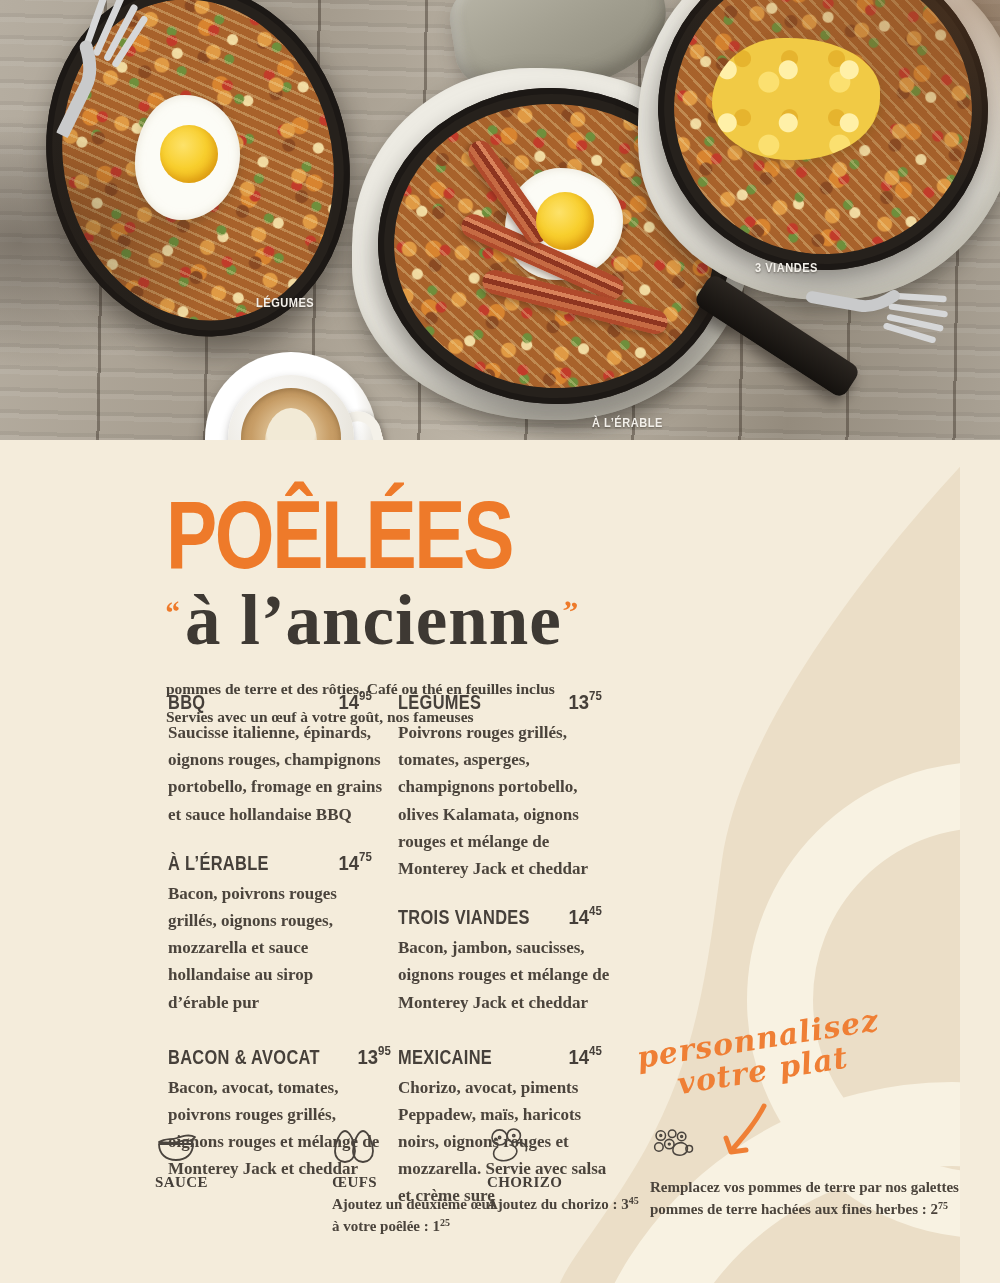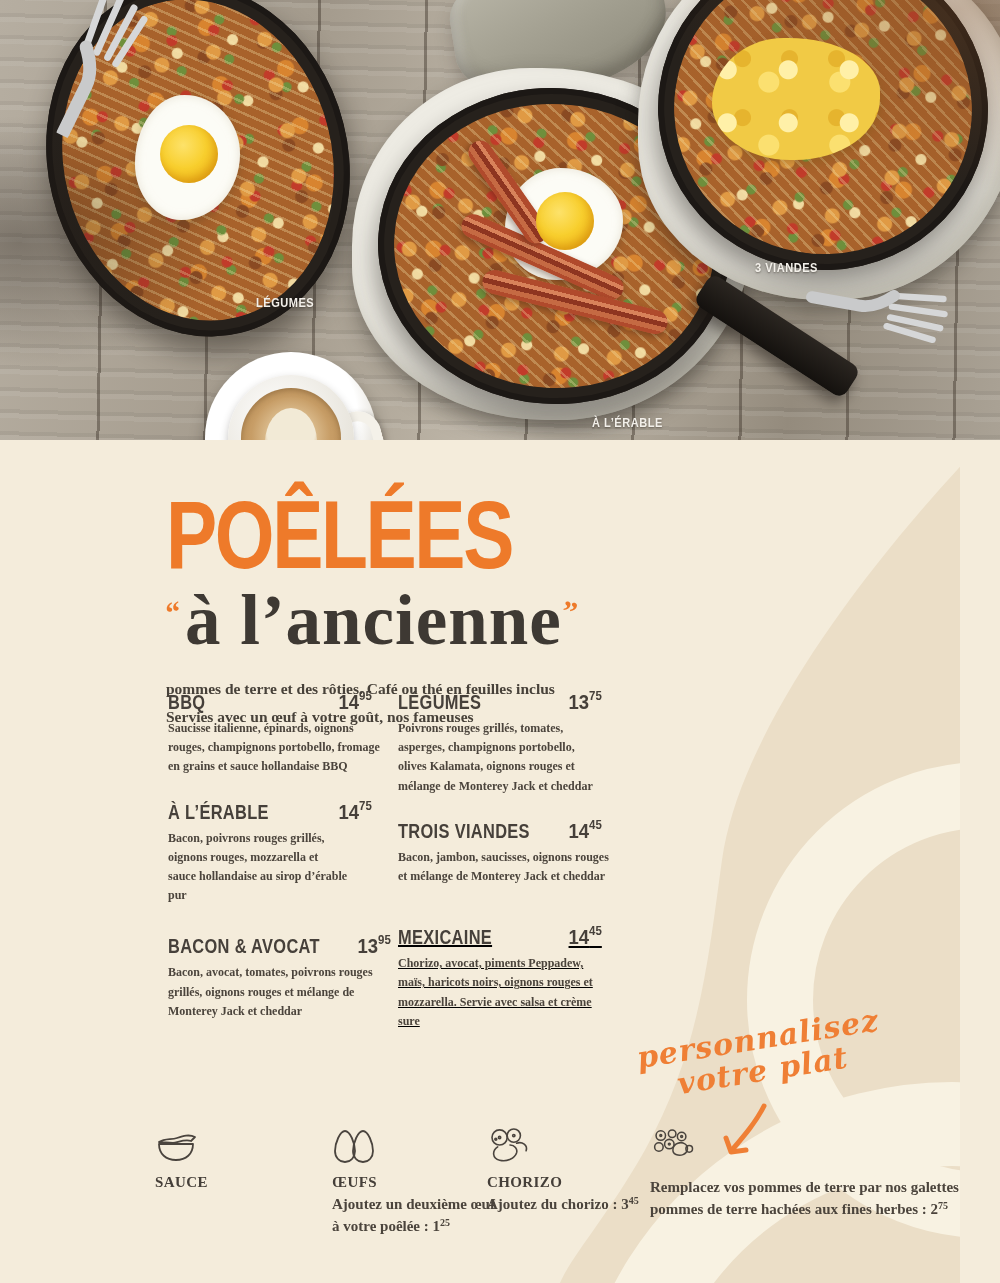--- a/index.html
+++ b/index.html
@@ -117,21 +117,21 @@
   .item-name{
     display:inline-block;font-family:"Liberation Sans", sans-serif;font-weight:700;
     font-size:20px;color:#46403a;letter-spacing:.4px;transform:scaleX(.82);
     transform-origin:left;white-space:nowrap;
   }
   .item-price{
     font-family:"Liberation Sans", sans-serif;font-weight:700;font-size:21px;color:#46403a;
     transform:scaleX(.88);transform-origin:right;white-space:nowrap;
   }
   .item-price sup{font-size:13px;vertical-align:9px;letter-spacing:0;}
-  .item-desc{margin-top:5px;width:215px;font-size:12px;font-weight:700;color:#4b443c;line-height:1.6;}
+  .item-desc{margin-top:5px;width:215px;font-size:17px;font-weight:700;color:#4b443c;line-height:1.6;}
 
   .note{position:absolute;left:638px;top:583px;transform:rotate(-9deg);color:#ef7f35;
     font-family:"DejaVu Serif", serif;font-style:italic;font-weight:700;
     font-size:30px;line-height:1.05;letter-spacing:1px;white-space:nowrap;}
   .note .l2{display:block;text-align:center;}
   .note-arrow{position:absolute;left:718px;top:662px;}
 
   .addon{position:absolute;top:688px;}
   .addon-icon{height:36px;margin-bottom:6px;}
   .addon-title{font-size:15px;font-weight:700;color:#453f39;letter-spacing:.4px;}
@@ -257,21 +257,21 @@
         </div>
       <div class="item-desc" style="width:205px;">Poivrons rouges grillés, tomates, asperges, champignons portobello, olives Kalamata, oignons rouges et mélange de Monterey Jack et cheddar</div>
     </div>
     <div class="item">
       <div class="item-head">
           <span class="item-name">TROIS VIANDES</span>
         <span class="item-price"><span>14</span><sup>45</sup></span>
         </div>
       <div class="item-desc">Bacon, jambon, saucisses, oignons rouges et mélange de Monterey Jack et cheddar</div>
     </div>
-    <div class="item" style="margin-top:37px;text-decoration:underline;">
+    <div class="item" style="margin-top:27px;">
       <div class="item-head">
           <span class="item-name">MEXICAINE</span>
         <span class="item-price"><span>14</span><sup>45</sup></span>
         </div>
       <div class="item-desc">Chorizo, avocat, piments Peppadew, maïs, haricots noirs, oignons rouges et mozzarella. Servie avec salsa et crème sure</div>
     </div>
   </div>
 
   <div class="note">
     <span>personnalisez</span>

